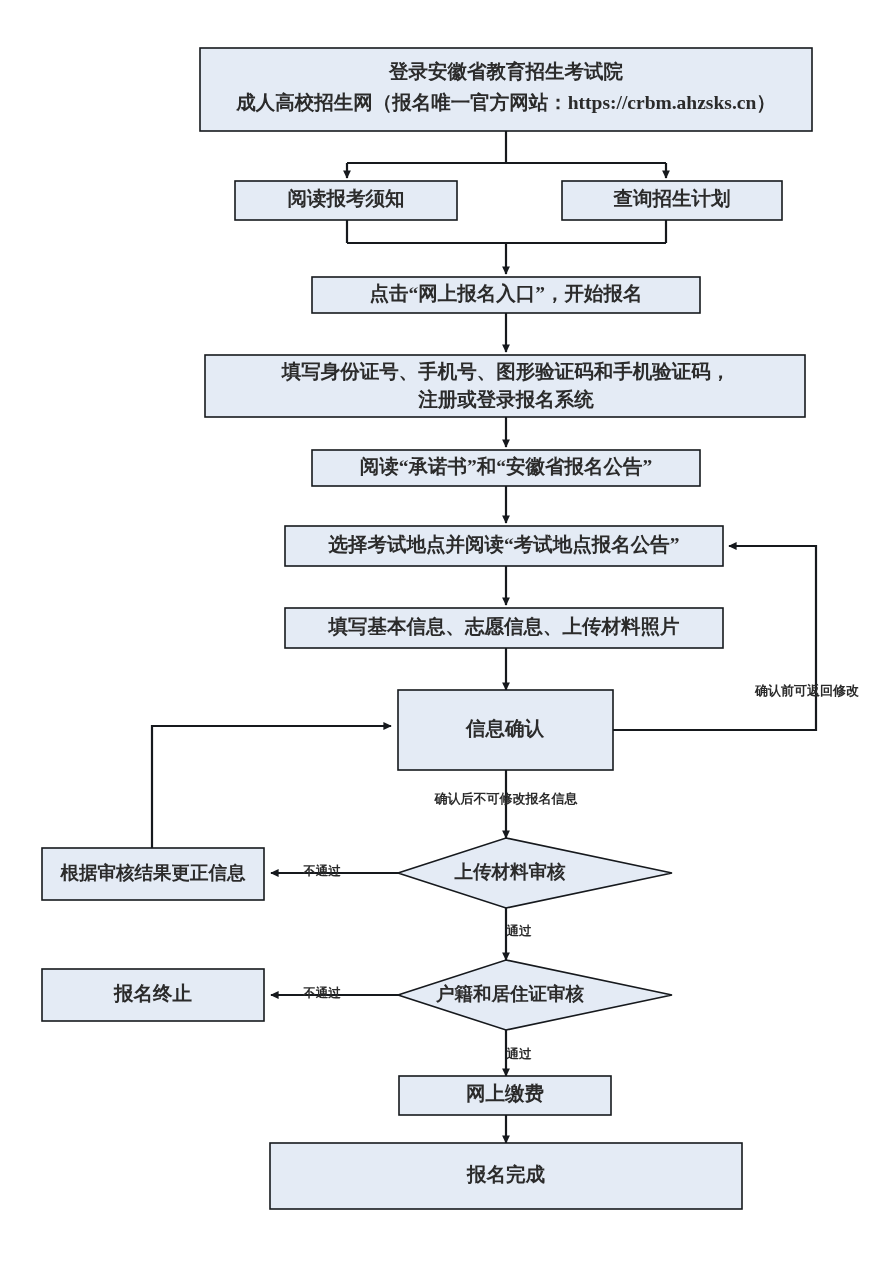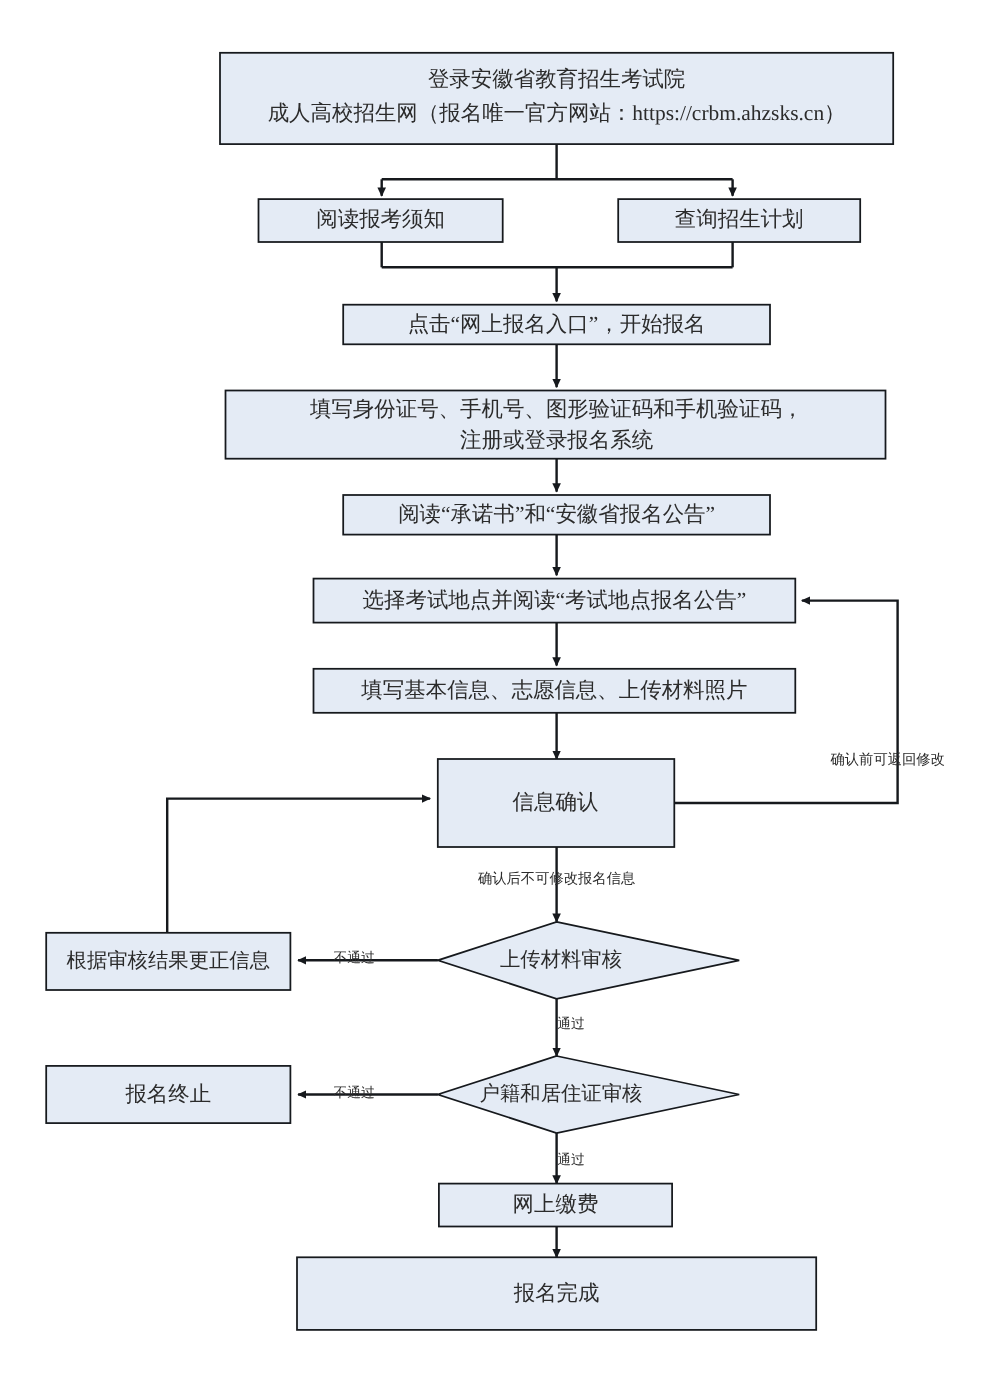--- a/index.html
+++ b/index.html
@@ -10,20 +10,21 @@
   body {
     width: 892px;
     height: 1262px;
     font-family: "Liberation Serif", "DejaVu Serif", serif;
     overflow: hidden;
   }
   #flow-root {
     position: relative;
     width: 892px;
     height: 1198px;
+    font-weight: bold;
   }
   svg.flow-svg {
     display: block;
     width: 892px;
     height: 1262px;
   }
   .node-shape {
     fill: #e4ebf5;
     stroke: #16191d;
     stroke-width: 1.6;

